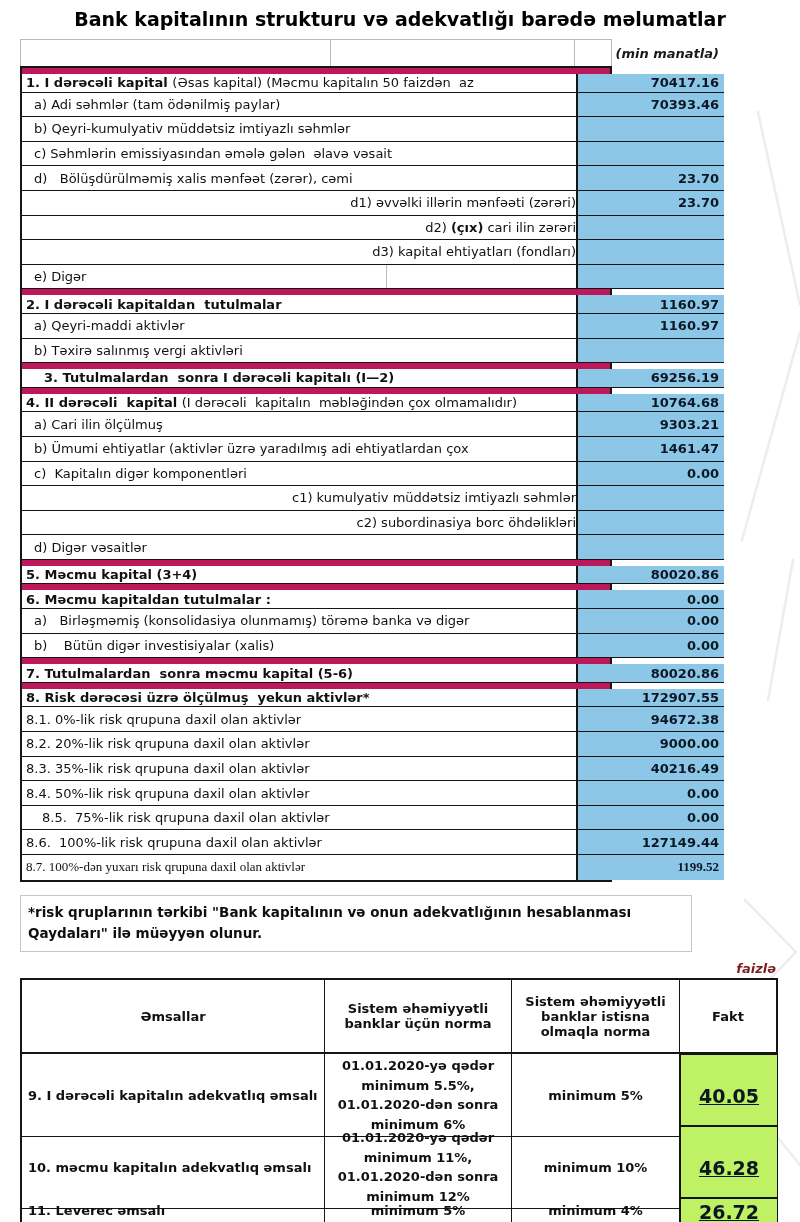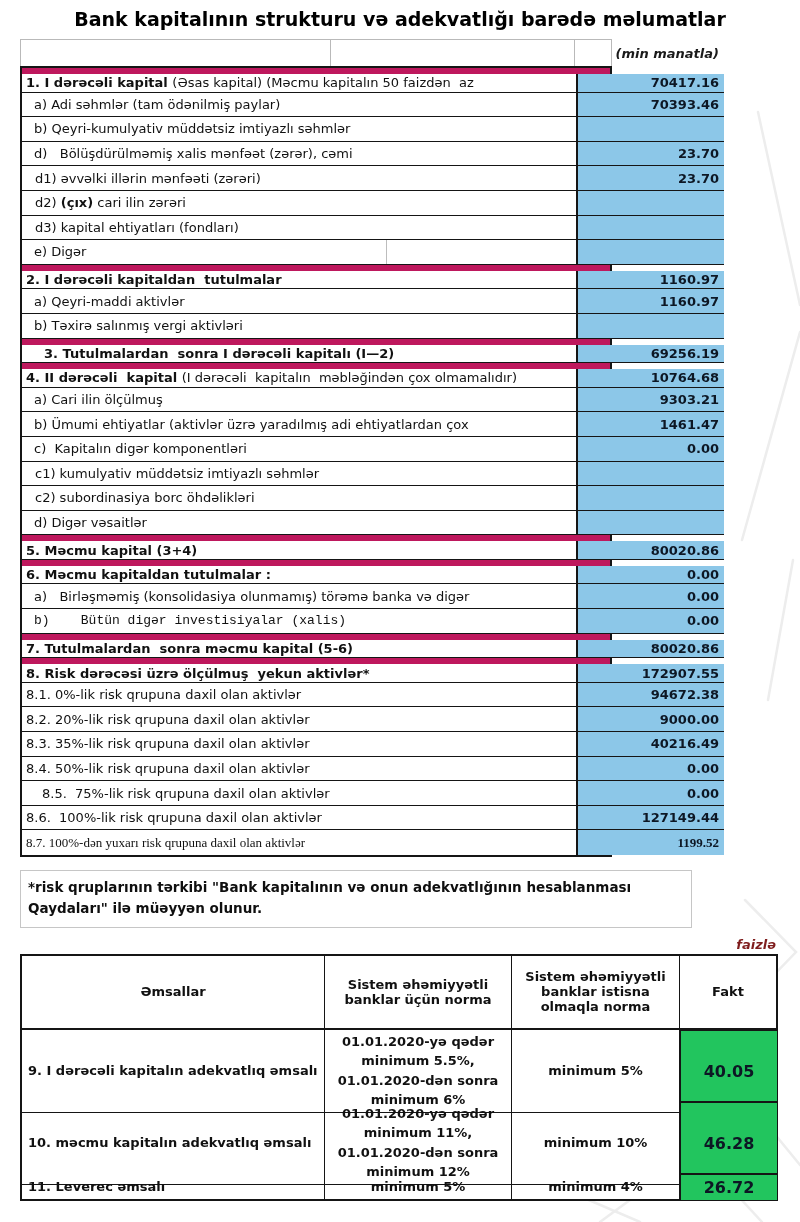--- a/index.html
+++ b/index.html
@@ -26,21 +26,21 @@
   .t1-headstrip > div:last-child { border-right:none; justify-content:flex-end; }
   .t1-unit { font-style:italic; font-weight:bold; font-size:13px; padding-right:4px; color:#1a1a1a; }
   .t1-body { border:2px solid #151515; background:#fff; }
   .t1-row { display:grid; grid-template-columns:554px 148px; height:24.6px; }
   .t1-row.main { border-top:6px solid #be185d; }
   .t1-row .lbl {
     display:flex; align-items:center; font-size:13px; white-space:nowrap; overflow:hidden;
     border-bottom:1px solid #151515; padding-left:4px; background:#fff;
   }
   .t1-row.ind1 .lbl { padding-left:12px; }
-  .t1-row.ind2 .lbl { padding-left:13px; }
+  .t1-row.ind2 .lbl { padding-left:13px;justify-content:flex-end; }
   .t1-row .lbl .split { border-left:1px solid #bdbdbd; align-self:stretch; margin-left:auto; }
   .t1-row .val {
     display:flex; align-items:center; justify-content:flex-end;
     background:#8CC7E8; border-left:2px solid #151515; border-bottom:1px solid #151515;
     font-weight:bold; font-size:13px; color:#0d1724; padding-right:5px;
   }
   .t1-row:last-child .lbl, .t1-row:last-child .val { border-bottom:none;font-family:Liberation Serif, serif; }
   .b { font-weight:bold; }
 
   
@@ -68,22 +68,22 @@
   }
   .t2-r9, .t2-r10 { height:72px; }
   .t2-r11 { height:25px; }
   .t2 .c-label { display:flex; align-items:center; font-weight:bold; font-size:13px; padding-left:6px; }
   .t2 .c-norm {
     display:flex; align-items:center; justify-content:center; text-align:center;
     font-weight:bold; font-size:13px; line-height:1.5; padding:2px 6px;
   }
   .t2 .c-fact {
     display:flex; align-items:center; justify-content:center;
-    background:#22c55e; font-weight:bold; font-size:16px; color:#0d1724;
-    border:2px solid #151515; margin:-1px; position:relative; z-index:1;
+    background:#bef264; font-weight:bold; font-size:19px; color:#0d1724;
+    border:2px solid #151515; margin:-1px; position:relative; z-index:1;text-decoration:underline;
   }
 </style>
 </head>
 <body>
 
 <svg class="watermark" width="800" height="1222" viewBox="0 0 800 1222" xmlns="http://www.w3.org/2000/svg">
   <g stroke="#ededed" stroke-width="2.5" fill="none" stroke-linecap="round">
     <path d="M758 112 L800 305"></path>
     <path d="M800 332 L742 540"></path>
     <path d="M793 560 L768 700"></path>
@@ -121,20 +121,26 @@
           <div class="val">70393.46</div>
         </div>
         <div class="t1-row ind1">
           <div class="lbl">
             <span style="white-space: pre;">b) Qeyri-kumulyativ müddətsiz imtiyazlı səhmlər</span>
           </div>
           <div class="val"></div>
         </div>
         <div class="t1-row ind1">
           <div class="lbl">
+            <span style="white-space: pre;">c) Səhmlərin emissiyasından əmələ gələn  əlavə vəsait</span>
+          </div>
+          <div class="val"></div>
+        </div>
+        <div class="t1-row ind1">
+          <div class="lbl">
             <span style="white-space: pre;">d)   Bölüşdürülməmiş xalis mənfəət (zərər), cəmi</span>
           </div>
           <div class="val">23.70</div>
         </div>
         <div class="t1-row ind2">
           <div class="lbl">
             <span style="white-space: pre;">d1) əvvəlki illərin mənfəəti (zərəri)</span>
           </div>
           <div class="val">23.70</div>
         </div>
@@ -239,21 +245,21 @@
           <div class="val">0.00</div>
         </div>
         <div class="t1-row ind1">
           <div class="lbl">
             <span style="white-space: pre;">a)   Birləşməmiş (konsolidasiya olunmamış) törəmə banka və digər</span>
           </div>
           <div class="val">0.00</div>
         </div>
         <div class="t1-row ind1">
           <div class="lbl">
-            <span style="white-space: pre; font-family: Liberation Mono, monospace;">b)    Bütün digər investisiyalar (xalis)</span>
+            <span style="white-space: pre;">b)    Bütün digər investisiyalar (xalis)</span>
           </div>
           <div class="val">0.00</div>
         </div>
         <div class="t1-row ind0 main">
           <div class="lbl">
             <span class="b" style="white-space: pre;">7. Tutulmalardan  sonra məcmu kapital (5-6)</span>
           </div>
           <div class="val">80020.86</div>
         </div>
         <div class="t1-row ind0 main">

